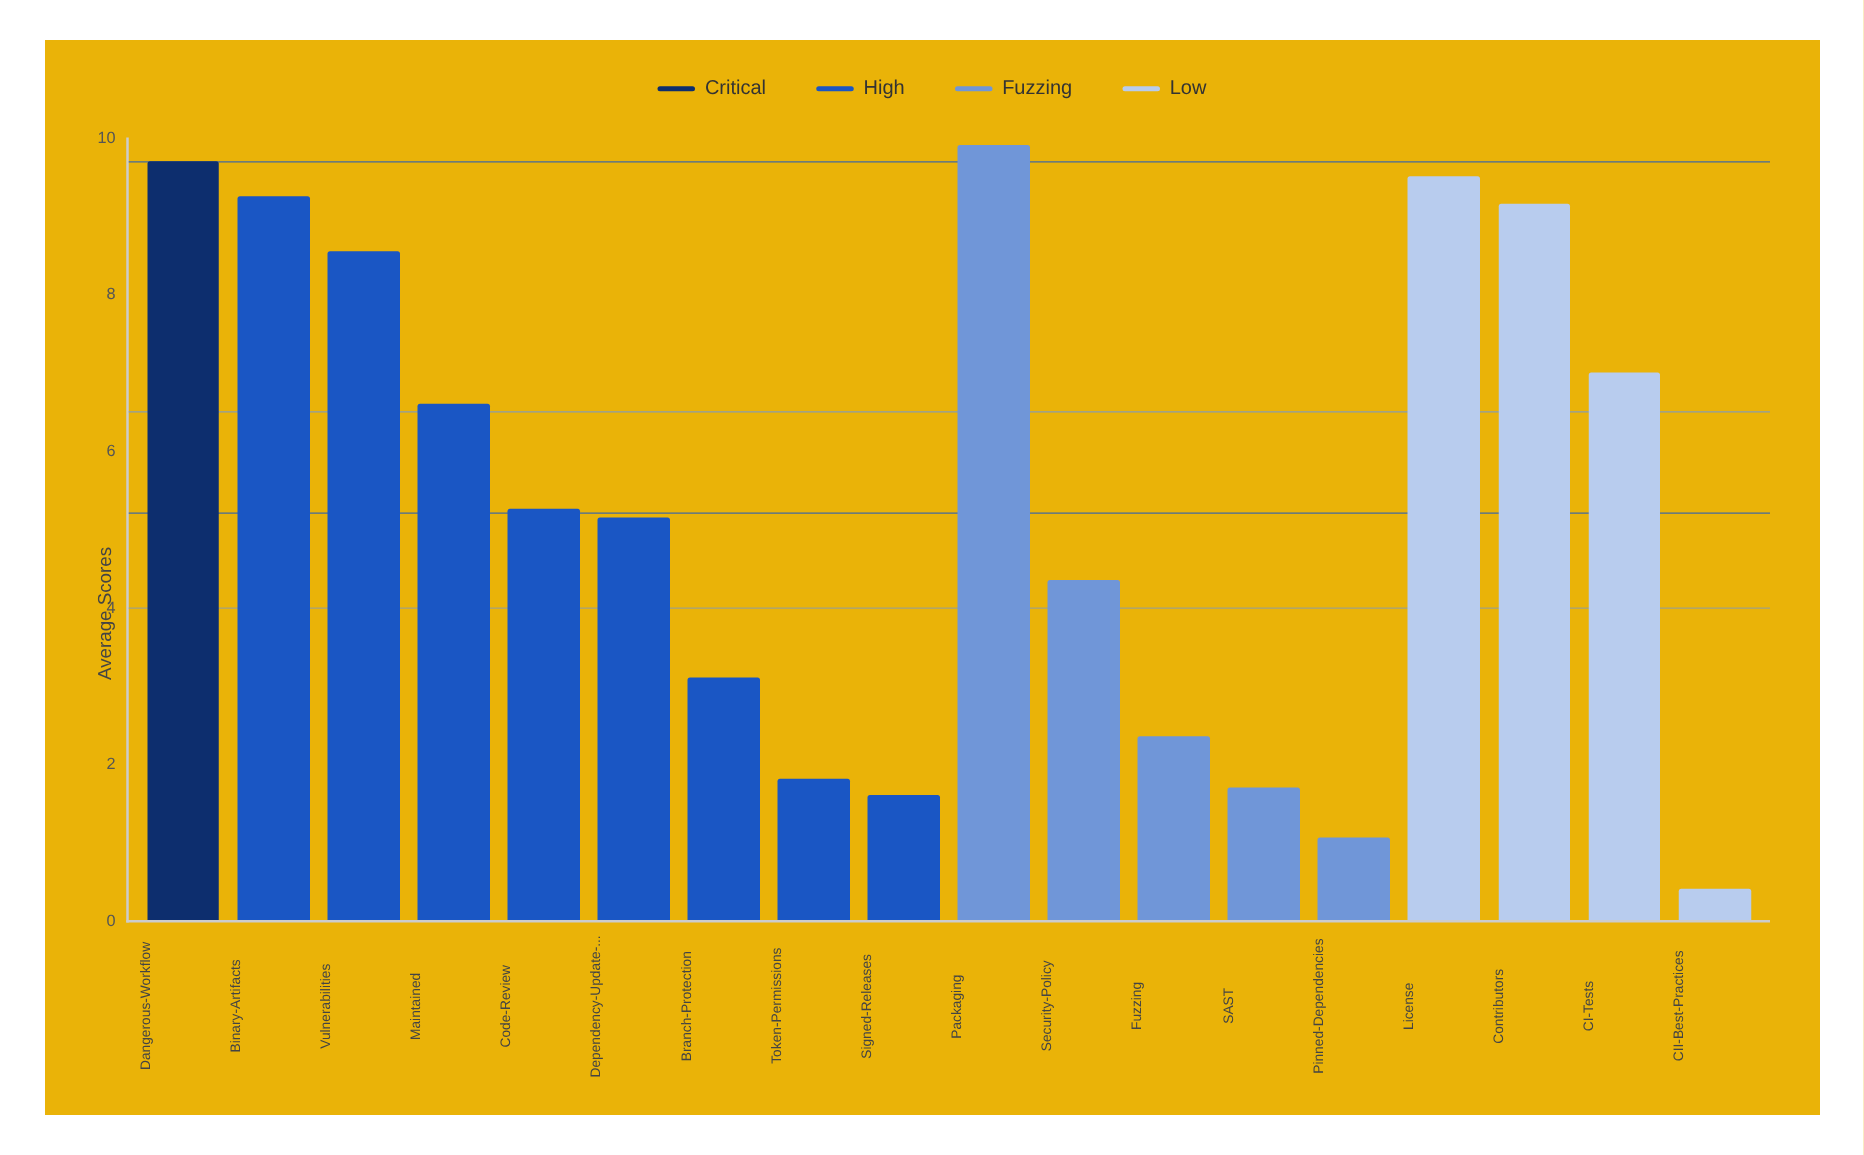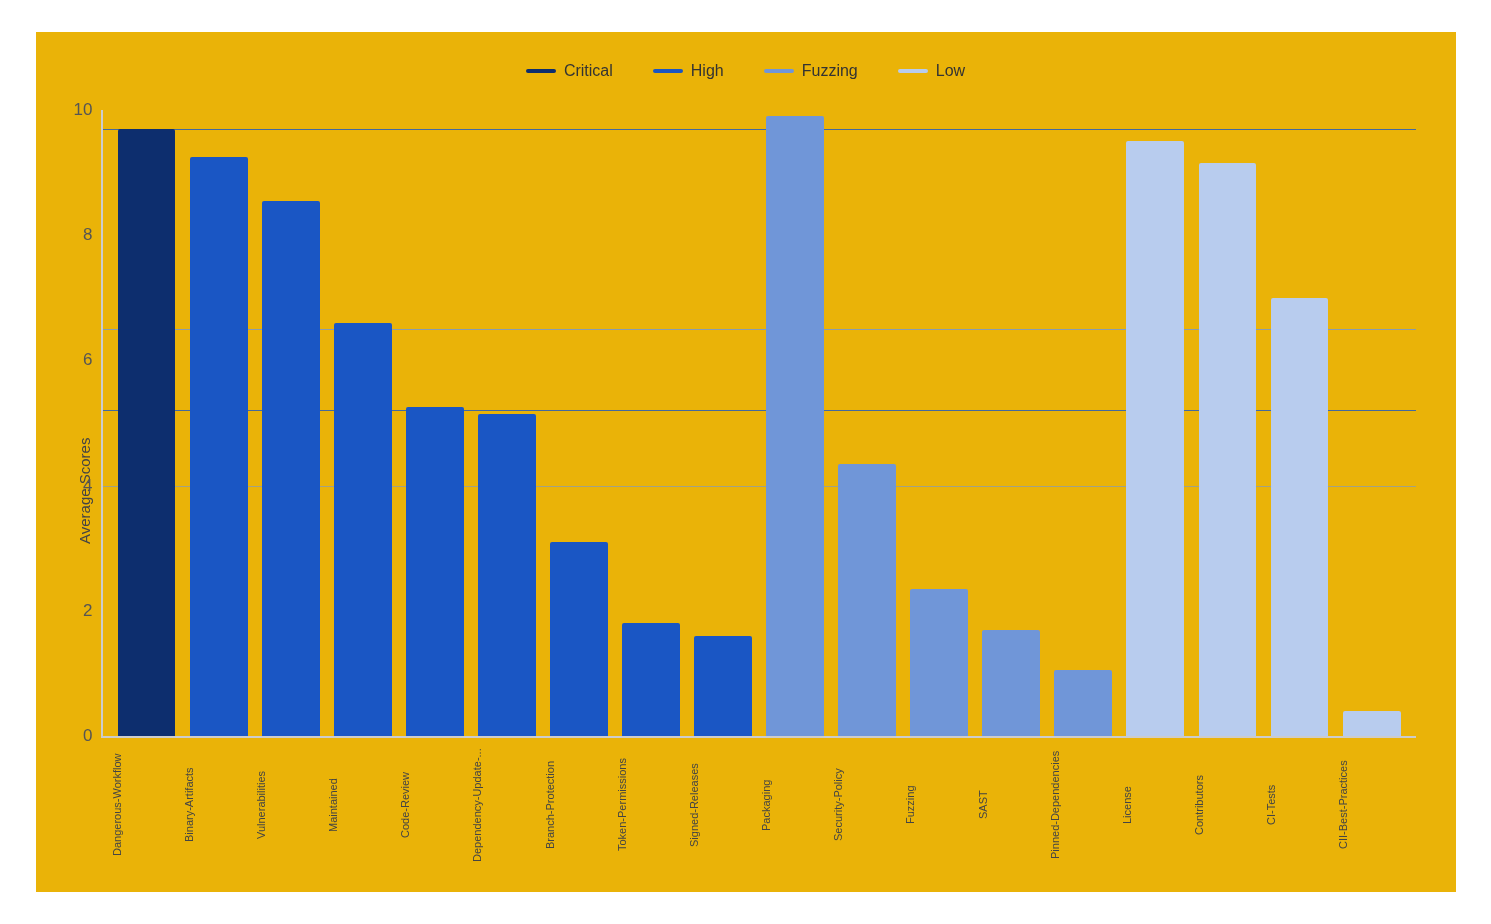--- a/index.html
+++ b/index.html
@@ -81,21 +81,21 @@
       left: -40px;
       top: 0;
       bottom: 0;
       width: 35px;
       display: flex;
       flex-direction: column;
     }
     .y-tick {
       position: absolute;
       right: 5px;
-      font-size: 17px;
+      font-size: 13px;
       color: #555;
       transform: translateY(50%);
     }
     .bars-wrapper {
       display: flex;
       align-items: flex-end;
       height: 100%;
       width: 100%;
       padding: 0 10px;
       gap: 4px;

